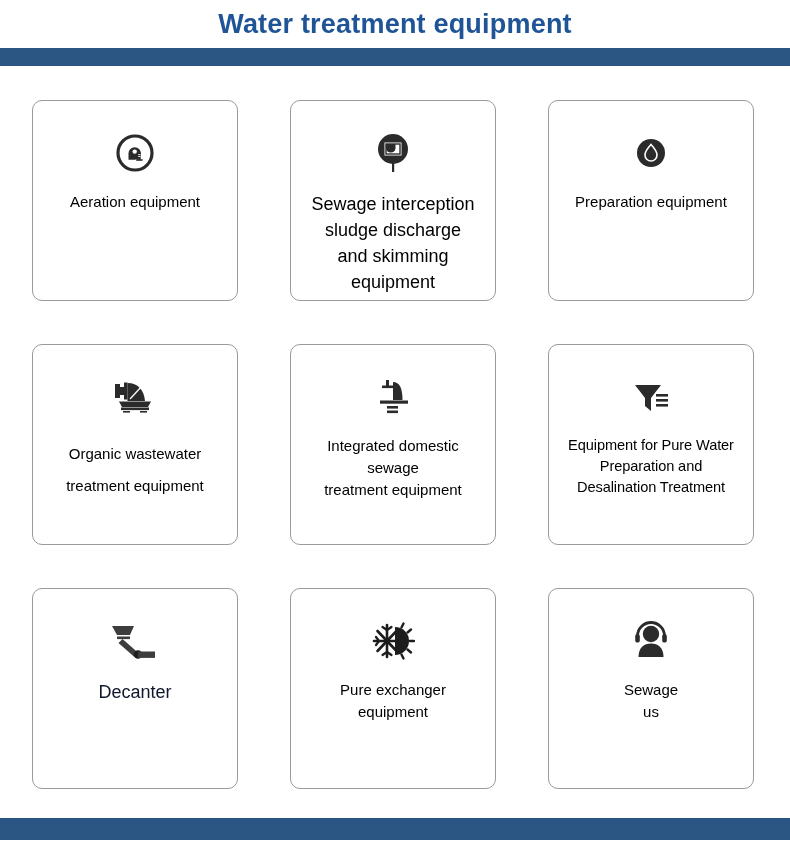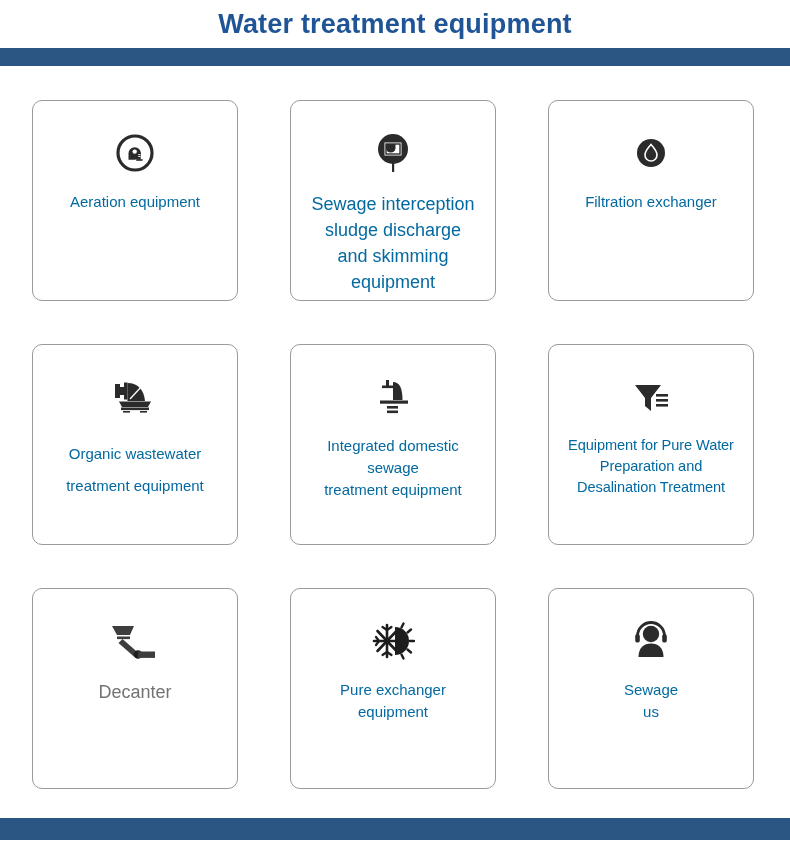--- a/index.html
+++ b/index.html
@@ -70,29 +70,29 @@
     height: 52px;
     display: flex;
     align-items: center;
     justify-content: center;
   }
   .card-label {
     margin-top: 12px;
     width: 100%;
     text-align: center;
     font-size: 15px;
-    color: #0369a1;
+    color: #000000;
     line-height: 1.45;
     white-space: pre-line;
     padding: 0 2px;
     box-sizing: border-box;
   }
   
   .card.label-loose .card-label { line-height: 2.1; margin-top: 15px; }
-  .card.label-big .card-label { font-size: 18px; color: #737373; }
+  .card.label-big .card-label { font-size: 18px; color: #0f172a; }
   .card.label-tight .card-label { font-size: 18px; }
   .card.label-wide .card-label { font-size: 14.6px; letter-spacing: -0.1px; }
 
   svg { display: block; }
 </style>
 </head>
 <body>
 
 <div class="page">
 
@@ -133,21 +133,21 @@
 and skimming equipment</div>
     </div>
 
     <div class="card">
       <div class="card-icon">
         <svg width="34" height="34" viewBox="0 0 34 34">
           <circle cx="17" cy="17" r="14" fill="#2b2b2b"></circle>
           <path d="M17 8.5 C17 8.5 11 15 11 19 a6 6 0 0 0 12 0 C23 15 17 8.5 17 8.5 z" fill="none" stroke="#ffffff" stroke-width="1.6"></path>
         </svg>
       </div>
-      <div class="card-label">Filtration exchanger</div>
+      <div class="card-label">Preparation equipment</div>
     </div>
 
     <div class="card label-loose">
       <div class="card-icon">
         <svg width="48" height="42" viewBox="0 0 48 42">
           <rect x="4" y="8" width="5" height="14" fill="#2b2b2b"></rect>
           <rect x="9" y="11" width="4" height="8" fill="#2b2b2b"></rect>
           <rect x="13" y="6.5" width="3.5" height="17" fill="#2b2b2b"></rect>
           <path d="M16.5 7 C27 7 33 14 34 25 L16.5 25 z" fill="#2b2b2b"></path>
           <path d="M19 23 L31 10" stroke="#ffffff" stroke-width="1.3"></path>

